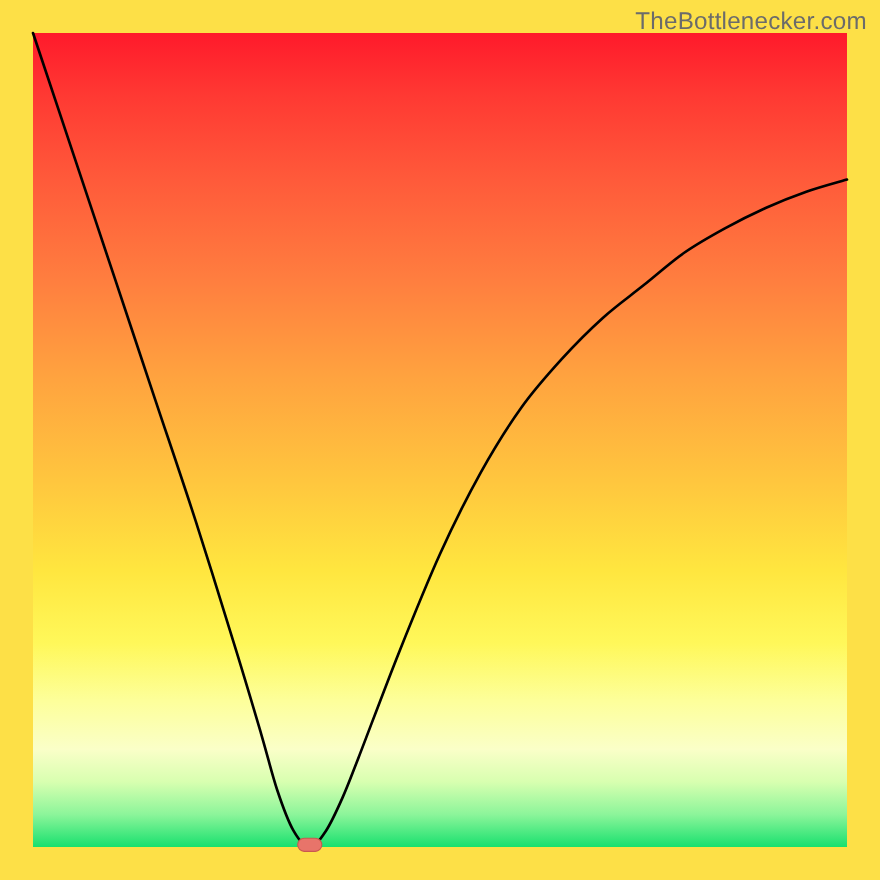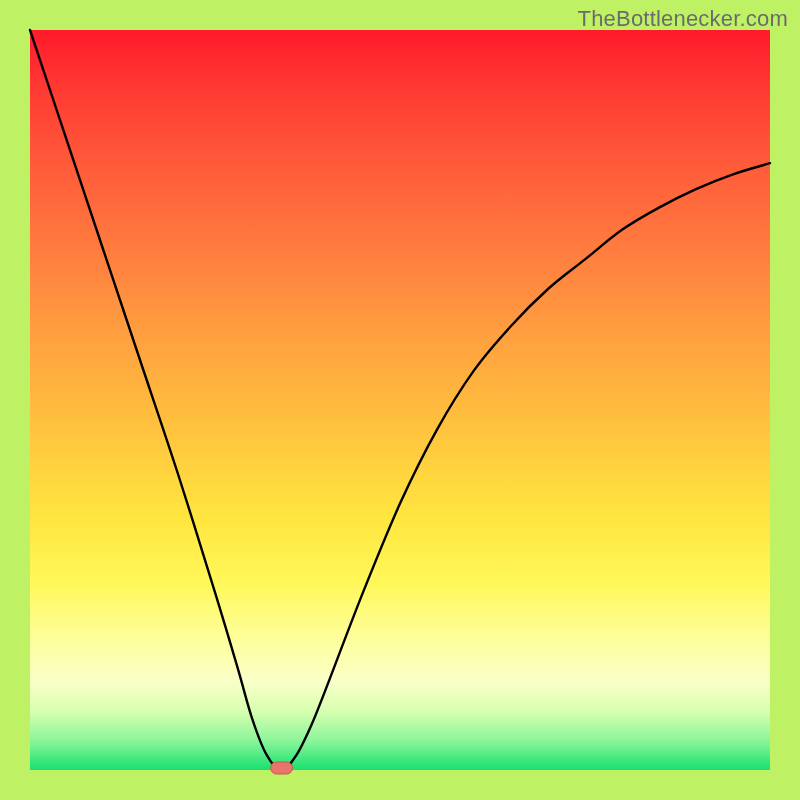--- a/index.html
+++ b/index.html
@@ -8,21 +8,21 @@
     width: 800px;
     height: 800px;
     overflow: hidden;
     font-family: Arial, Helvetica, sans-serif;
     background: #000;
   }
   .frame {
     position: relative;
     width: 800px;
     height: 800px;
-    background: #bef264;
+    background: #fde047;
   }
   .plot-area {
     position: absolute;
     left: 30px;
     top: 30px;
     width: 740px;
     height: 740px;
     
     background: linear-gradient(to bottom,
       #ff1a2b 0%,

